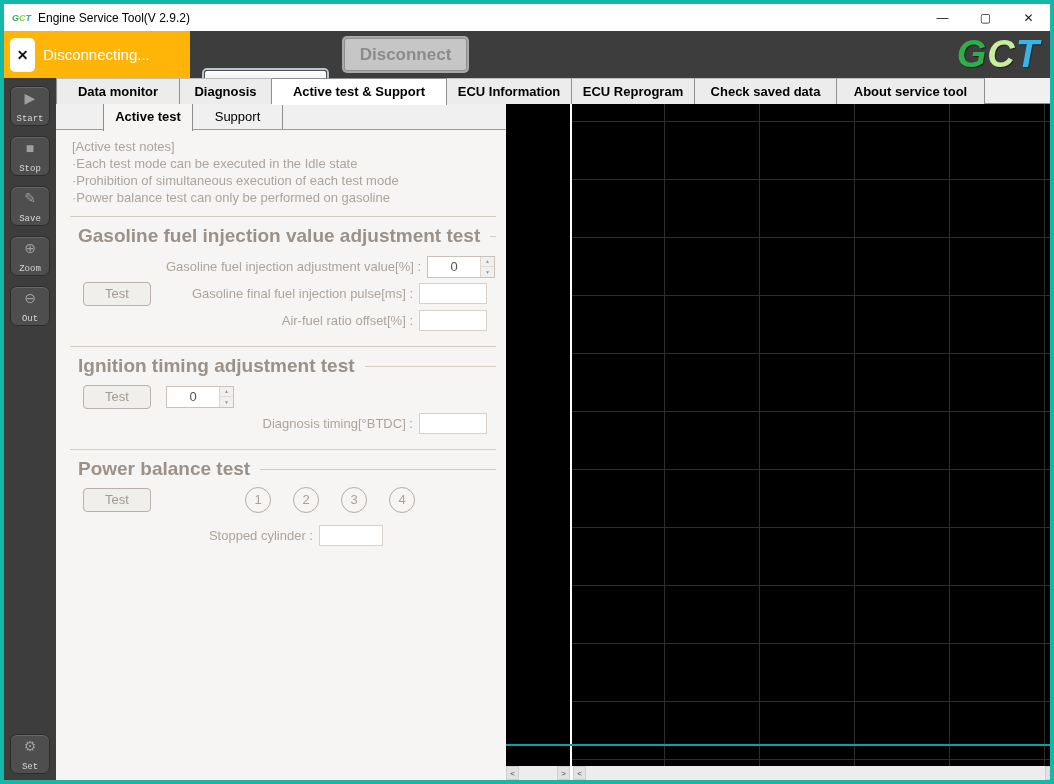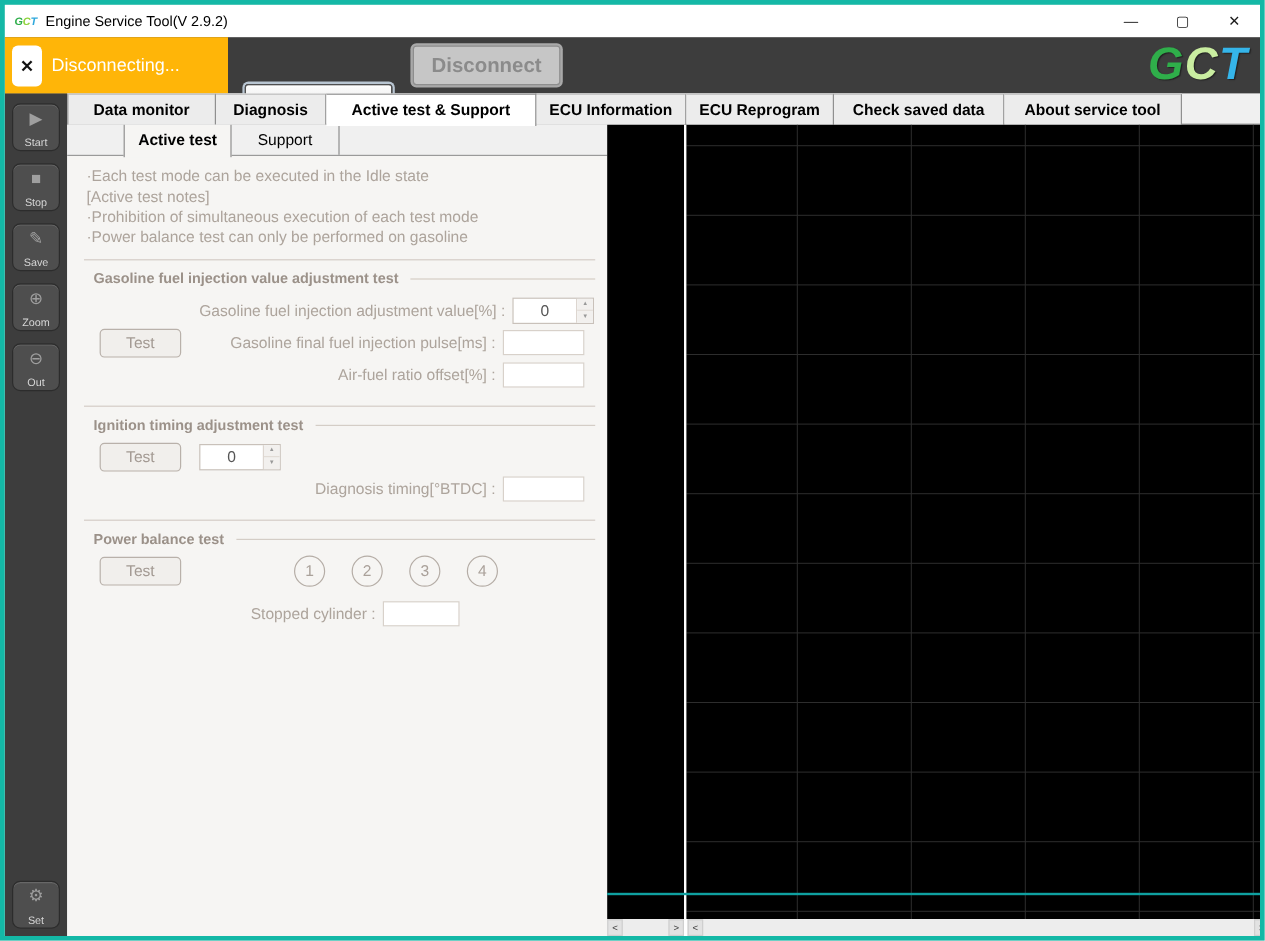--- a/index.html
+++ b/index.html
@@ -40,21 +40,21 @@
 
   
   .sidebar { position:absolute; left:0; top:74px; width:52px; bottom:0; background:#3d3d3d;
              padding-top:8px; }
   .side-btn { position:relative; width:40px; height:40px; margin:0 auto 10px;
               background:#4e4e4e; border:1px solid #2c2c2c; border-radius:7px;
               box-shadow:inset 0 1px 0 rgba(255,255,255,.14); }
   .side-btn .ic { position:absolute; top:3px; left:0; right:0; text-align:center;
                   font-size:14px; color:#9f9f9f; }
   .side-btn .lb { position:absolute; bottom:1px; left:0; right:0; text-align:center;
-                  font-size:9px; color:#d6d6d6; }
+                  font-size:9px; color:#d6d6d6;font-family:Liberation Mono, monospace; }
   .side-btn.set { position:absolute; bottom:6px; left:6px; margin:0; }
 
   
   .tabbar { position:absolute; left:52px; top:74px; right:0; height:26px; background:#f0f0f0;
             border-bottom:1px solid #8c8c8c; display:flex; }
   .tab { flex:none; height:26px; line-height:25px; text-align:center; font-size:13px; color:#000;
          background:#ececec; border-right:1px solid #8f8f8f; border-top:1px solid #bdbdbd;font-weight:bold; }
   .tab:first-child { border-left:1px solid #8f8f8f; }
   .tabbar .tab:nth-child(1){width:124px}
   .tabbar .tab:nth-child(2){width:92px}
@@ -74,21 +74,21 @@
   .subtab.selected { position:relative; z-index:2; background:#f6f5f3; font-weight:700;
                      height:27px; margin-bottom:-1px; border-left:1px solid #8f8f8f;margin-left:47px; }
 
   
   .content { position:absolute; left:52px; top:126px; width:450px; bottom:0;
              background:#f6f5f3; color:#ada49c; font-size:13px; }
   .notes-box { margin:6px 10px 0 14px; padding:2px 0 10px 2px;
                border-bottom:1px solid #d4cdc6; line-height:17px; }
   .section { margin:8px 10px 0 14px; padding-bottom:12px; }
   .section.bordered { border-bottom:1px solid #d4cdc6; }
-  .section-title { display:flex; align-items:center; font-weight:700; font-size:12px;
+  .section-title { display:flex; align-items:center; font-weight:700; font-size:19px;
                    color:#9b9189; padding-left:8px; margin-bottom:6px; white-space:nowrap; }
   .section-title::after { content:""; flex:1; height:1px; background:#d4cdc6; margin-left:10px; }
   .row { position:relative; height:27px; display:flex; align-items:center; }
   .slot { flex:none; width:96px; padding-left:13px; }
   .test-btn { width:68px; height:24px; border:1px solid #b9b1aa; border-radius:4px;
               background:#f1efec; color:#a39a93; font-size:13px;
               display:flex; align-items:center; justify-content:center; }
   .lbl { flex:1; text-align:right; padding-right:6px; white-space:nowrap; }
   .field { flex:none; width:68px; height:21px; margin-right:9px; background:#fff;
            border:1px solid #d8d1ca; }
@@ -191,22 +191,22 @@
   </div>
 
   <div class="subtabbar">
     <div class="subtab selected">Active test</div>
     <div class="subtab">Support</div>
   </div>
 
   <div class="content">
 
     <div class="notes-box">
+      <div>[Active test notes]</div>
       <div>·Each test mode can be executed in the Idle state</div>
-      <div>[Active test notes]</div>
       <div>·Prohibition of simultaneous execution of each test mode</div>
       <div>·Power balance test can only be performed on gasoline</div>
     </div>
 
     <div class="section bordered">
       <div class="section-title">Gasoline fuel injection value adjustment test</div>
       <div class="row">
         <div class="slot"></div>
         <div class="lbl">Gasoline fuel injection adjustment value[%] :</div>
         <div class="spin">

